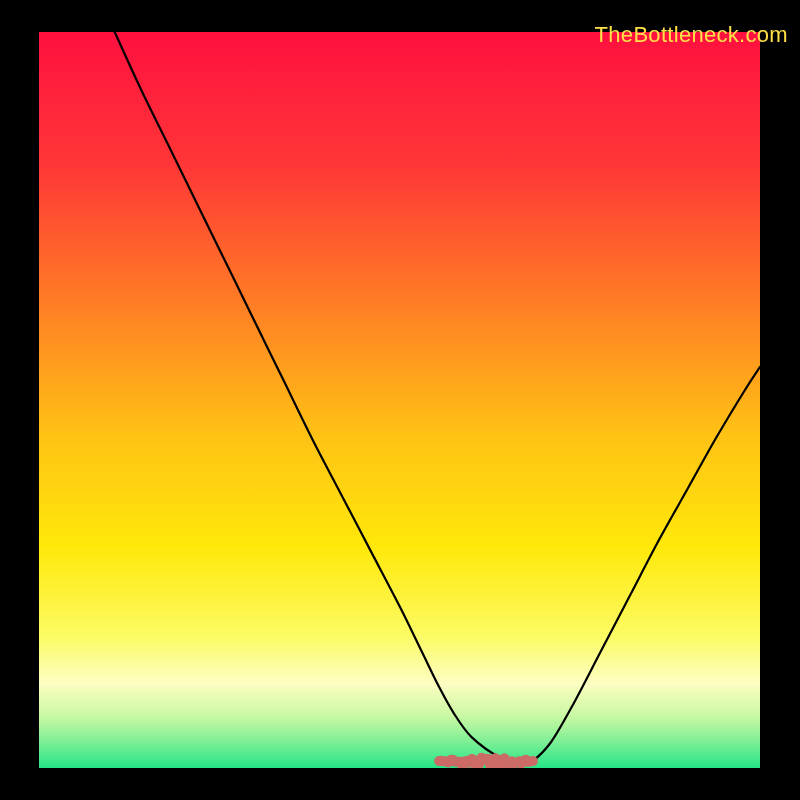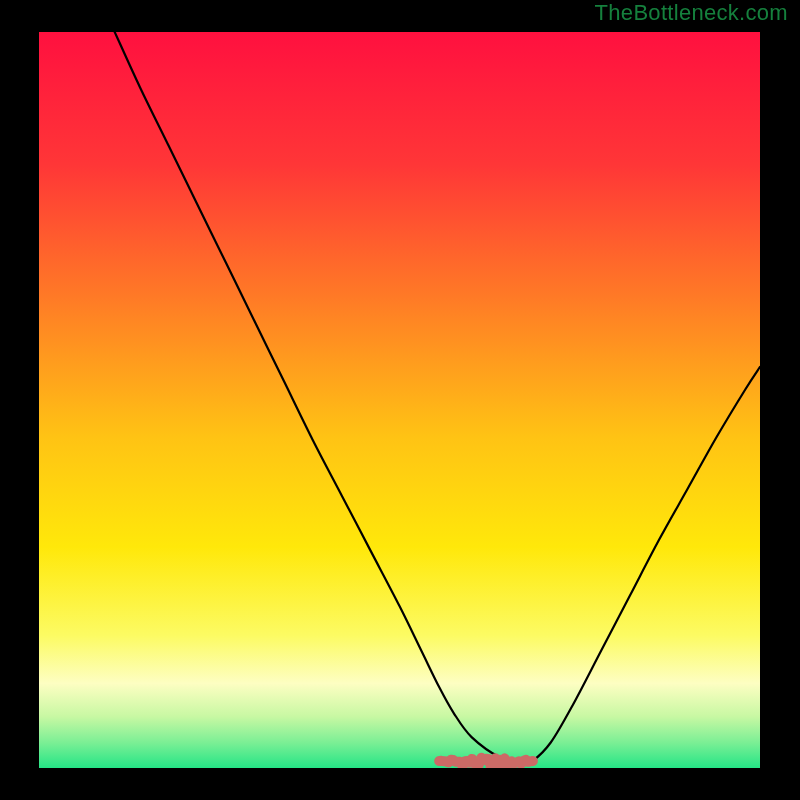--- a/index.html
+++ b/index.html
@@ -11,23 +11,23 @@
     overflow: hidden;
     font-family: Arial, Helvetica, sans-serif;
   }
   .frame {
     position: relative;
     width: 800px;
     height: 800px;
   }
   .watermark {
     position: absolute;
-    top: 0;
+    top: 22px;
     right: 12px;
-    color: #15803d;
+    color: #fde047;
     font-size: 22px;
     font-weight: 500;
     letter-spacing: 0.3px;
     z-index: 50;
     user-select: none;
   }
   .plot {
     position: absolute;
     left: 39px;
     top: 32px;

